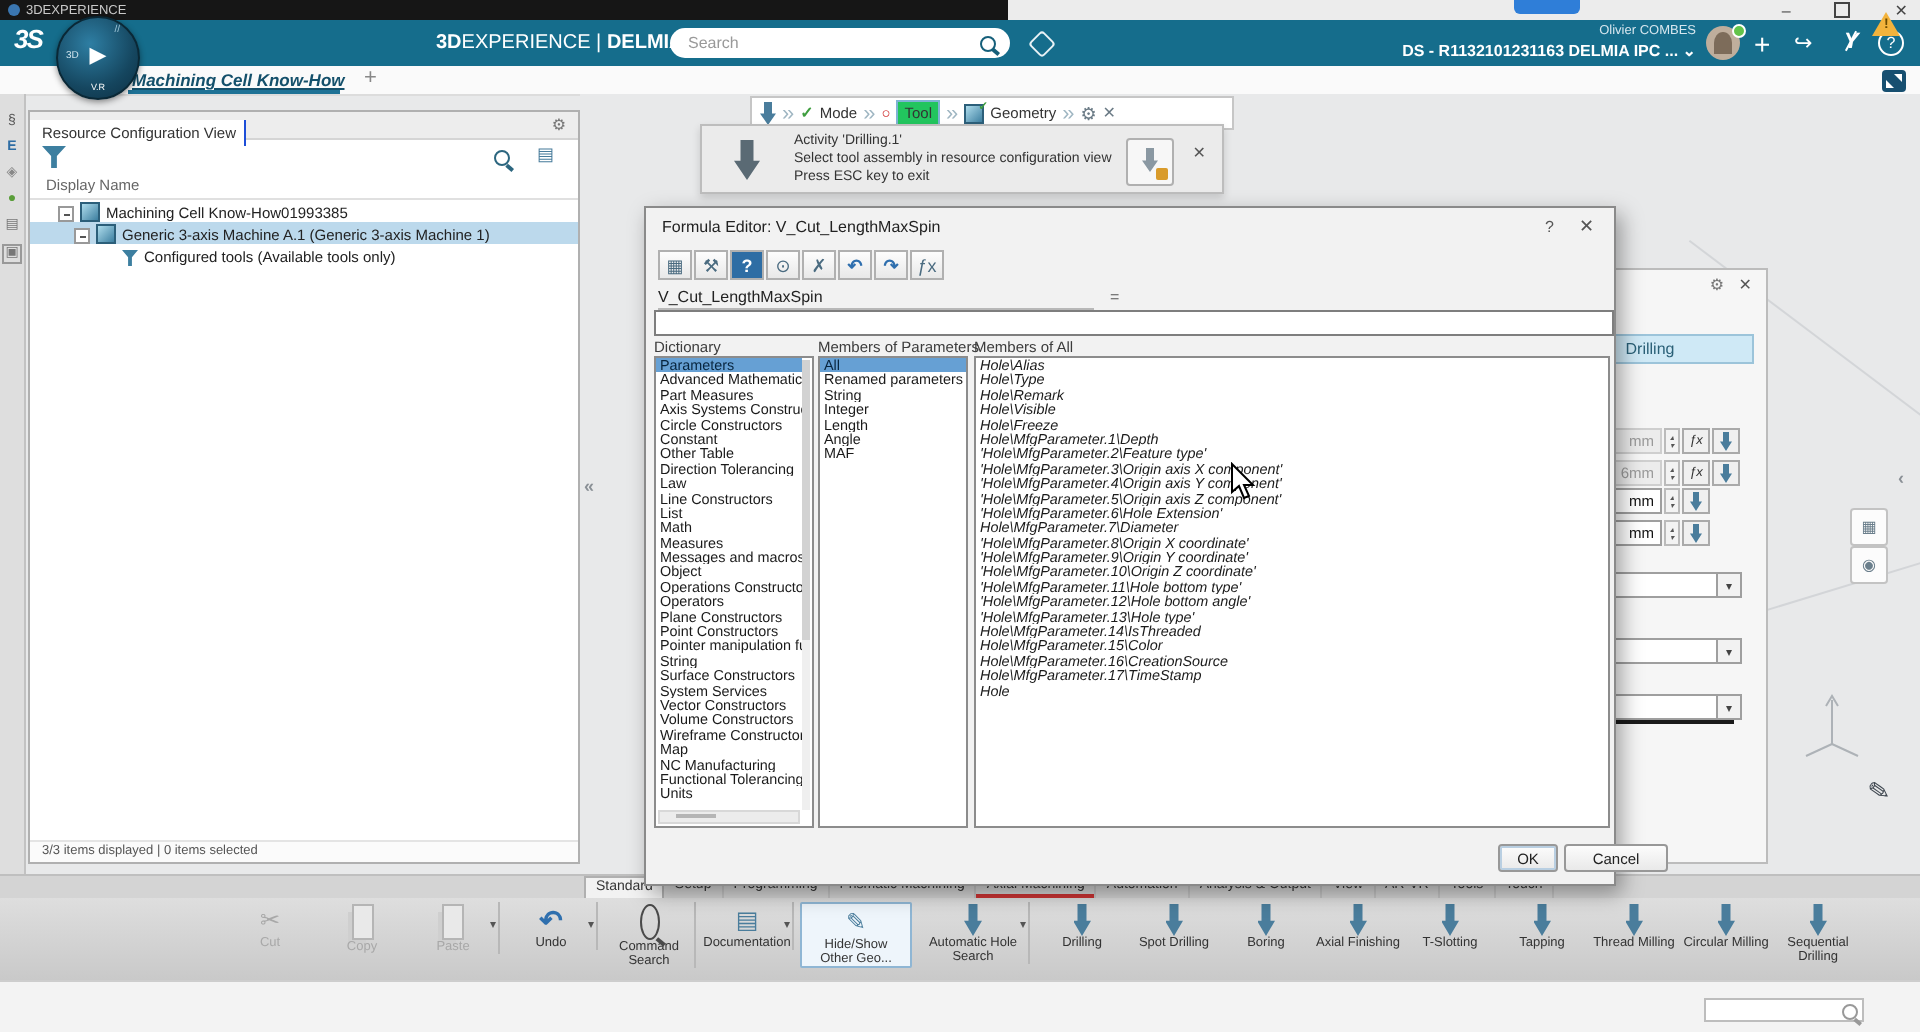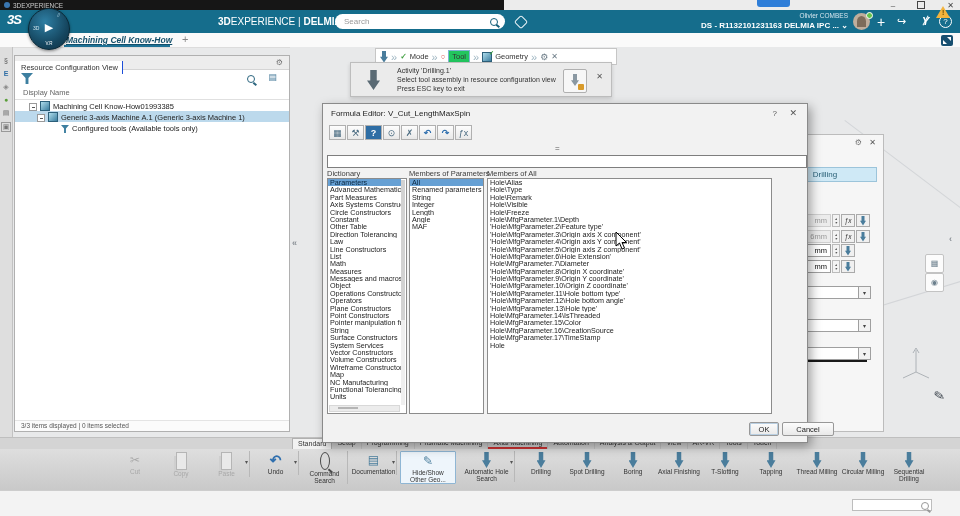--- a/index.html
+++ b/index.html
@@ -408,20 +408,21 @@
 
     <span class="tbtn">▦</span>
         <span class="tbtn">⚒</span>
         <span class="tbtn help">?</span>
         <span class="tbtn">⊙</span>
         <span class="tbtn">✗</span>
         <span class="tbtn blue">↶</span>
         <span class="tbtn blue">↷</span>
         <span class="tbtn">ƒx</span>
       </div>
+    <span id="dlg-name">V_Cut_LengthMaxSpin</span>
     <span id="dlg-eq">=</span>
     <input id="dlg-input" value="" style="">
     <span class="colhead" style="left:4px;">Dictionary</span>
     <span class="colhead" style="left:86px;">Members of Parameters</span>
     <span class="colhead" style="left:164px;">Members of All</span>
     <div class="lbox" style="left:4px;width:80px;">
       <div style="padding-right:5px;">
 
       <div class="li selected">Parameters</div>
           <div class="li">Advanced Mathematics F</div>
@@ -466,21 +467,21 @@
 
       <div class="li selected">All</div>
           <div class="li">Renamed parameters</div>
           <div class="li">String</div>
           <div class="li">Integer</div>
           <div class="li">Length</div>
           <div class="li">Angle</div>
           <div class="li">MAF</div>
         </div>
     </div>
-    <div class="lbox" style="left:164px;width:285px;">
+    <div class="lbox" style="left:164px;width:318px;font-style:italic;">
       <div>
 
       <div class="li">Hole\Alias</div>
           <div class="li">Hole\Type</div>
           <div class="li">Hole\Remark</div>
           <div class="li">Hole\Visible</div>
           <div class="li">Hole\Freeze</div>
           <div class="li">Hole\MfgParameter.1\Depth</div>
           <div class="li">'Hole\MfgParameter.2\Feature type'</div>
           <div class="li">'Hole\MfgParameter.3\Origin axis X component'</div>

